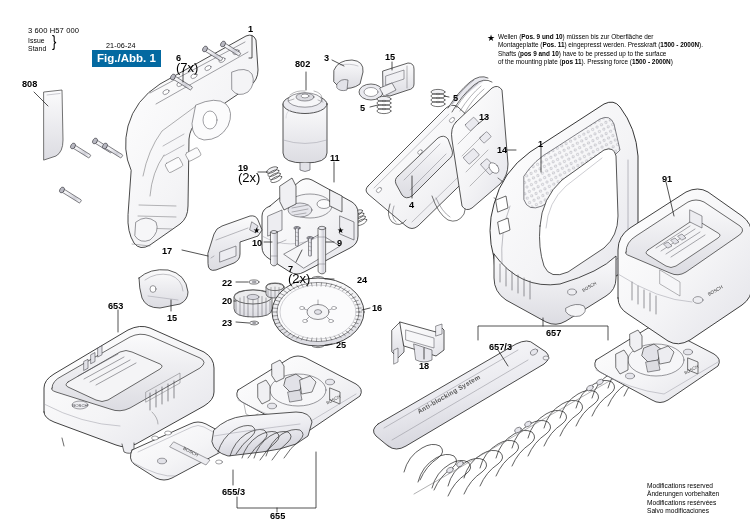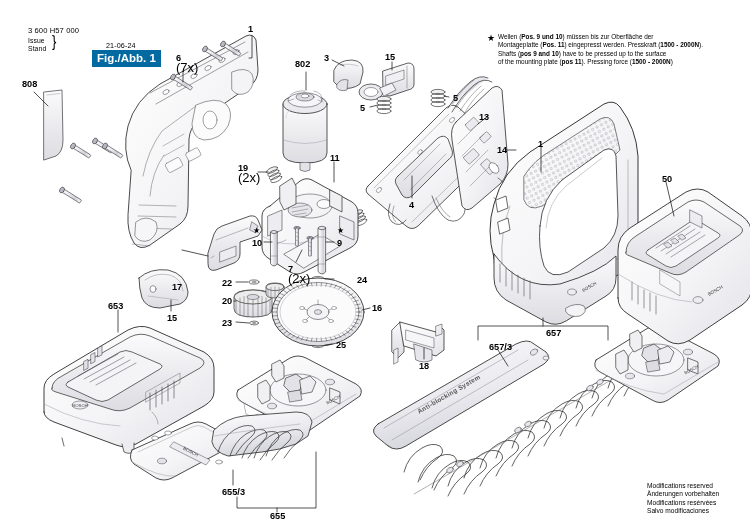--- a/index.html
+++ b/index.html
@@ -720,25 +720,25 @@
       <div class="lbl" style="left: 248px; top: 24px;"><span>1</span></div>
       <div class="lbl" style="left: 176px; top: 53px;"><span>6</span><span class="sub">(7x)</span></div>
       <div class="lbl" style="left: 295px; top: 59px;"><span>802</span></div>
       <div class="lbl" style="left: 324px; top: 53px;"><span>3</span></div>
       <div class="lbl" style="left: 385px; top: 52px;"><span>15</span></div>
       <div class="lbl" style="left: 360px; top: 103px;"><span>5</span></div>
       <div class="lbl" style="left: 453px; top: 93px;"><span>5</span></div>
       <div class="lbl" style="left: 479px; top: 112px;"><span>13</span></div>
       <div class="lbl" style="left: 497px; top: 145px;"><span>14</span></div>
       <div class="lbl" style="left: 538px; top: 139px;"><span>1</span></div>
-      <div class="lbl" style="left: 662px; top: 174px;"><span>50</span></div>
+      <div class="lbl" style="left: 662px; top: 174px;"><span>91</span></div>
       <div class="lbl" style="left: 238px; top: 163px;"><span>19</span><span class="sub">(2x)</span></div>
       <div class="lbl" style="left: 330px; top: 153px;"><span>11</span></div>
       <div class="lbl" style="left: 409px; top: 200px;"><span>4</span></div>
-      <div class="lbl" style="left: 172px; top: 246px; margin-top: 36px;"><span>17</span></div>
+      <div class="lbl" style="left: 162px; top: 246px;"><span>17</span></div>
       <div class="lbl" style="left: 252px; top: 238px;"><span>10</span></div>
       <div class="lbl" style="left: 337px; top: 238px;"><span>9</span></div>
       <div class="lbl" style="left: 288px; top: 264px;"><span>7</span><span class="sub">(2x)</span></div>
       <div class="lbl" style="left: 222px; top: 278px;"><span>22</span></div>
       <div class="lbl" style="left: 222px; top: 296px;"><span>20</span></div>
       <div class="lbl" style="left: 222px; top: 318px;"><span>23</span></div>
       <div class="lbl" style="left: 357px; top: 275px;"><span>24</span></div>
       <div class="lbl" style="left: 372px; top: 303px;"><span>16</span></div>
       <div class="lbl" style="left: 336px; top: 340px;"><span>25</span></div>
       <div class="lbl" style="left: 167px; top: 313px;"><span>15</span></div>

